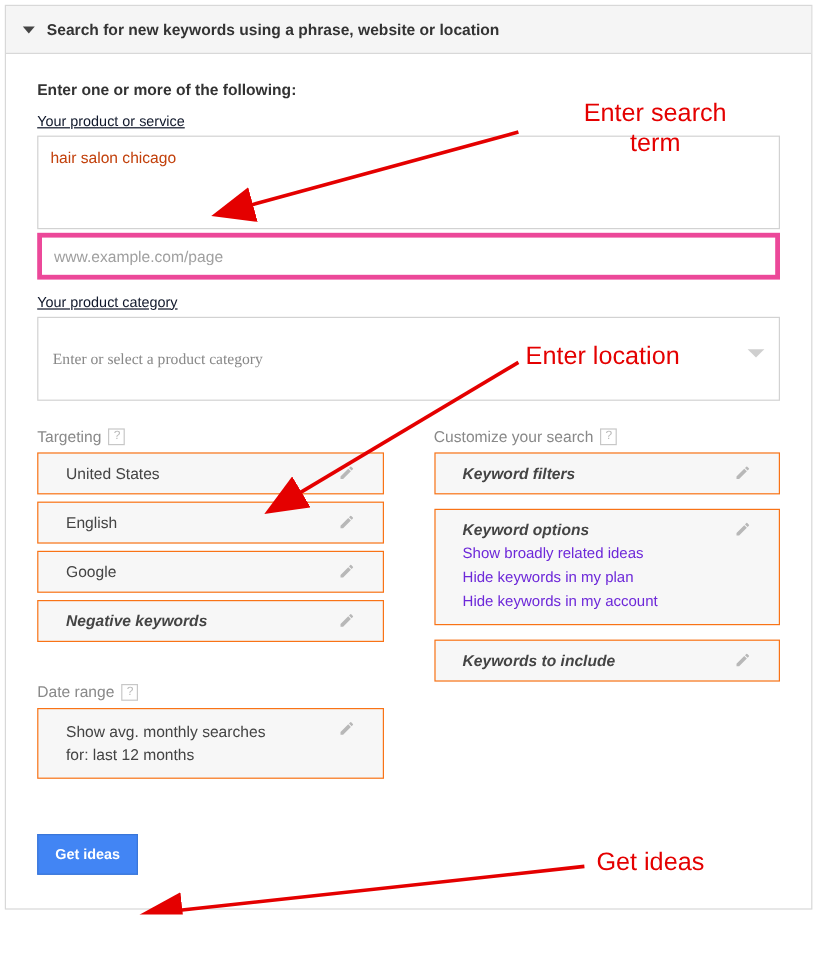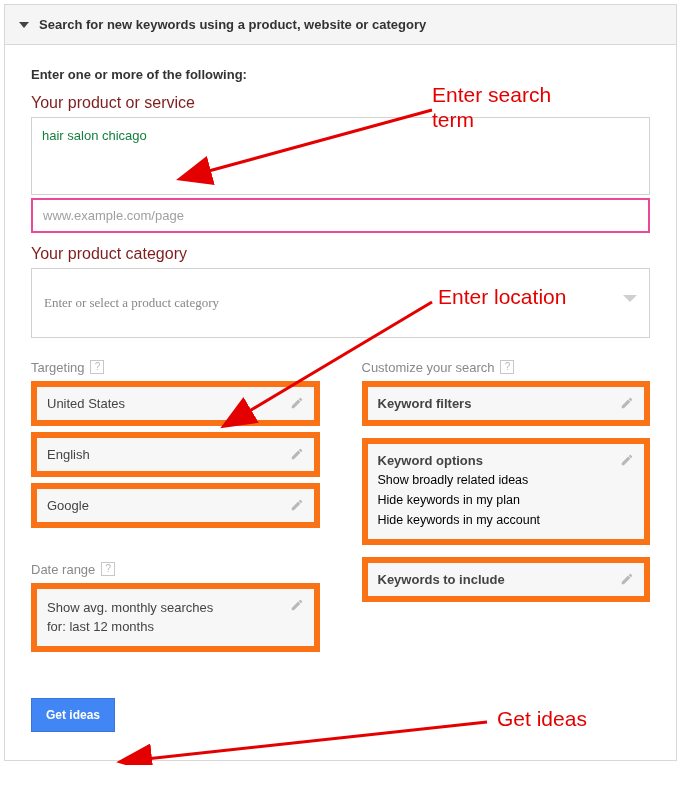--- a/index.html
+++ b/index.html
@@ -35,38 +35,39 @@
   }
   .body {
     padding: 22px 26px 28px 26px;
   }
   .intro {
     font-weight: bold;
     font-size: 13px;
     margin-bottom: 10px;
   }
   .flabel {
-    color: #7f1d1d;
-    font-size: 16px;
+    color: #0f172a;
+    font-size: 12px;
     margin-bottom: 5px;
     margin-top: 12px;
+    text-decoration: underline;
   }
   .textbox {
     width: 100%;
     border: 1px solid #d2d2d2;
     padding: 10px 10px 32px 10px;
     font-size: 13px;
-    color: #15803d;
+    color: #c2410c;
     line-height: 1.3;
     resize: none;
     font-family: inherit;
   }
   .textin {
     width: 100%;
-    border: 2px solid #ec4899;
+    border: 4px solid #ec4899;
     padding: 8px 10px;
     font-size: 13px;
     color: #a0a0a0;
     font-family: inherit;
   }
   .textin::placeholder { color: #a0a0a0; }
   .selectbox {
     width: 100%;
     border: 1px solid #d2d2d2;
     padding: 26px 12px;
@@ -89,53 +90,53 @@
     display: flex;
     gap: 42px;
     margin-top: 22px;
   }
   .col { flex: 1; }
   .sectlabel {
     color: #898989;
     font-size: 13px;
     margin-bottom: 6px;
     display: flex;
-    align-items: flex-start;
+    align-items: flex-end;
     gap: 6px;
   }
   .help {
     display: inline-flex;
     align-items: center;
     justify-content: center;
     width: 14px; height: 14px;
     border: 1px solid #c7c7c7;
     color: #b9b9b9;
     font-size: 10px;
     line-height: 1;
   }
   .pillbox {
-    border: 6px solid #f97316;
+    border: 1px solid #f97316;
     background: #f7f7f7;
-    padding: 9px 10px;
+    padding: 9px 23px;
     display: flex;
     justify-content: space-between;
     align-items: flex-start;
     margin-bottom: 6px;
     cursor: pointer;
   }
   .pillbox .txt { color: #444; font-size: 13px; }
-  .pillbox .txt.bold { font-weight: bold; }
+  .pillbox .txt.bold { font-weight: bold; font-style: italic; }
   .pencil {
     width: 14px; height: 14px;
     color: #b8b8b8;
     flex-shrink: 0;
     margin-left: 8px;
   }
   .pencil svg { width: 100%; height: 100%; display: block; }
-  .optlines { font-size: 12.5px; color: #000000; line-height: 1.6; margin-top: 2px;}
+  .optlines { font-size: 12.5px; color: #6d28d9; line-height: 1.6; margin-top: 2px;}
   .btn {
     background: #4285f4;
     color: #fff;
     border: 1px solid #3a76d8;
     padding: 9px 14px;
     font-size: 12px;
     font-weight: bold;
     cursor: pointer;
     margin-top: 40px;
   }
@@ -149,21 +150,21 @@
     text-align: center;
   }
   svg.arrow { position: absolute; pointer-events: none; overflow: visible; }
 </style>
 </head>
 <body>
 
 <div class="outer">
   <div class="collapser">
     <span class="tri"></span>
-    <span>Search for new keywords using a product, website or category</span>
+    <span>Search for new keywords using a phrase, website or location</span>
   </div>
 
   <div class="body">
     <div class="intro">Enter one or more of the following:</div>
 
     <div class="flabel">Your product or service</div>
     <textarea class="textbox" rows="2" style="">hair salon chicago</textarea>
 
     <input class="textin" type="text" placeholder="www.example.com/page" style="">
 
@@ -191,20 +192,28 @@
         <div class="pillbox">
           <span class="txt">English</span>
           <span class="pencil">
               <svg viewBox="0 0 24 24" fill="currentColor">
                 <path d="M3 17.25V21h3.75L17.81 9.94l-3.75-3.75L3 17.25zM20.71 7.04a1 1 0 0 0 0-1.41l-2.34-2.34a1 1 0 0 0-1.41 0l-1.83 1.83 3.75 3.75 1.83-1.83z"></path>
               </svg>
             </span>
         </div>
         <div class="pillbox">
           <span class="txt">Google</span>
+          <span class="pencil">
+              <svg viewBox="0 0 24 24" fill="currentColor">
+                <path d="M3 17.25V21h3.75L17.81 9.94l-3.75-3.75L3 17.25zM20.71 7.04a1 1 0 0 0 0-1.41l-2.34-2.34a1 1 0 0 0-1.41 0l-1.83 1.83 3.75 3.75 1.83-1.83z"></path>
+              </svg>
+            </span>
+        </div>
+        <div class="pillbox">
+          <span class="txt bold">Negative keywords</span>
           <span class="pencil">
               <svg viewBox="0 0 24 24" fill="currentColor">
                 <path d="M3 17.25V21h3.75L17.81 9.94l-3.75-3.75L3 17.25zM20.71 7.04a1 1 0 0 0 0-1.41l-2.34-2.34a1 1 0 0 0-1.41 0l-1.83 1.83 3.75 3.75 1.83-1.83z"></path>
               </svg>
             </span>
         </div>
 
         <div class="sectlabel" style="margin-top:34px">
           <span>Date range</span>
           <span class="help">?</span>
@@ -261,21 +270,21 @@
               </svg>
             </span>
         </div>
       </div>
     </div>
 
     <button class="btn">Get ideas</button>
   </div>
 </div>
 
-<div class="ann" style="left:432px; top:82px; text-align:left; width:160px; line-height:1.2">
+<div class="ann" style="left:466px; top:82px; text-align:center; width:160px; line-height:1.2">
   <span>Enter search</span><br><span>term</span>
 </div>
 <svg class="arrow" style="left:0;top:0" width="681" height="795">
   <defs>
     <marker id="ah" markerWidth="12" markerHeight="10" refX="2" refY="5" orient="auto">
       <polygon points="0,0 12,5 0,10" fill="#e40000"></polygon>
     </marker>
   </defs>
   <line x1="432" y1="110" x2="205" y2="172" stroke="#e40000" stroke-width="3" marker-end="url(#ah)"></line>
 </svg>

